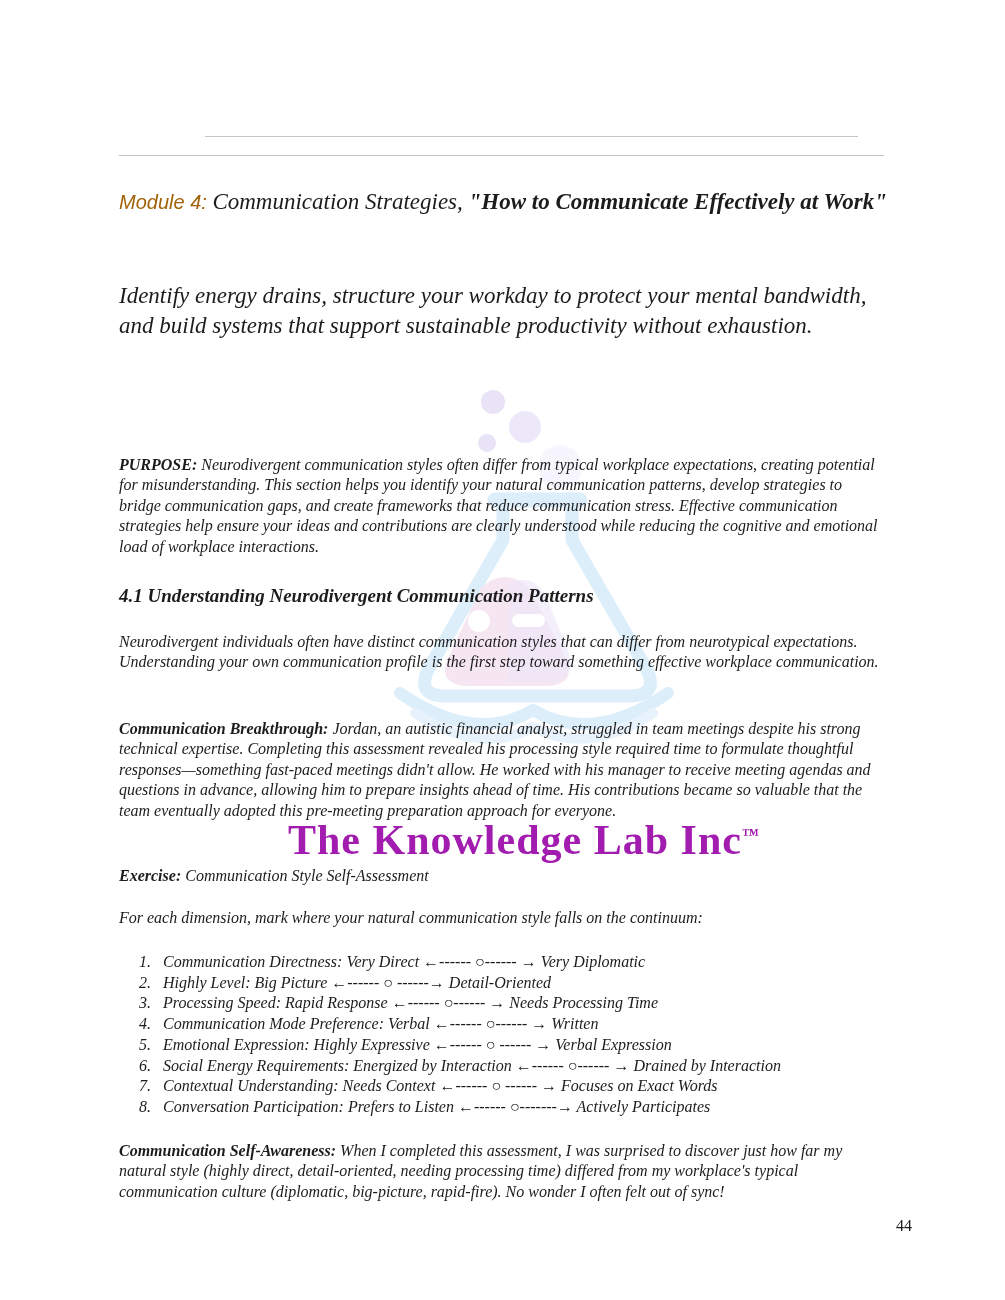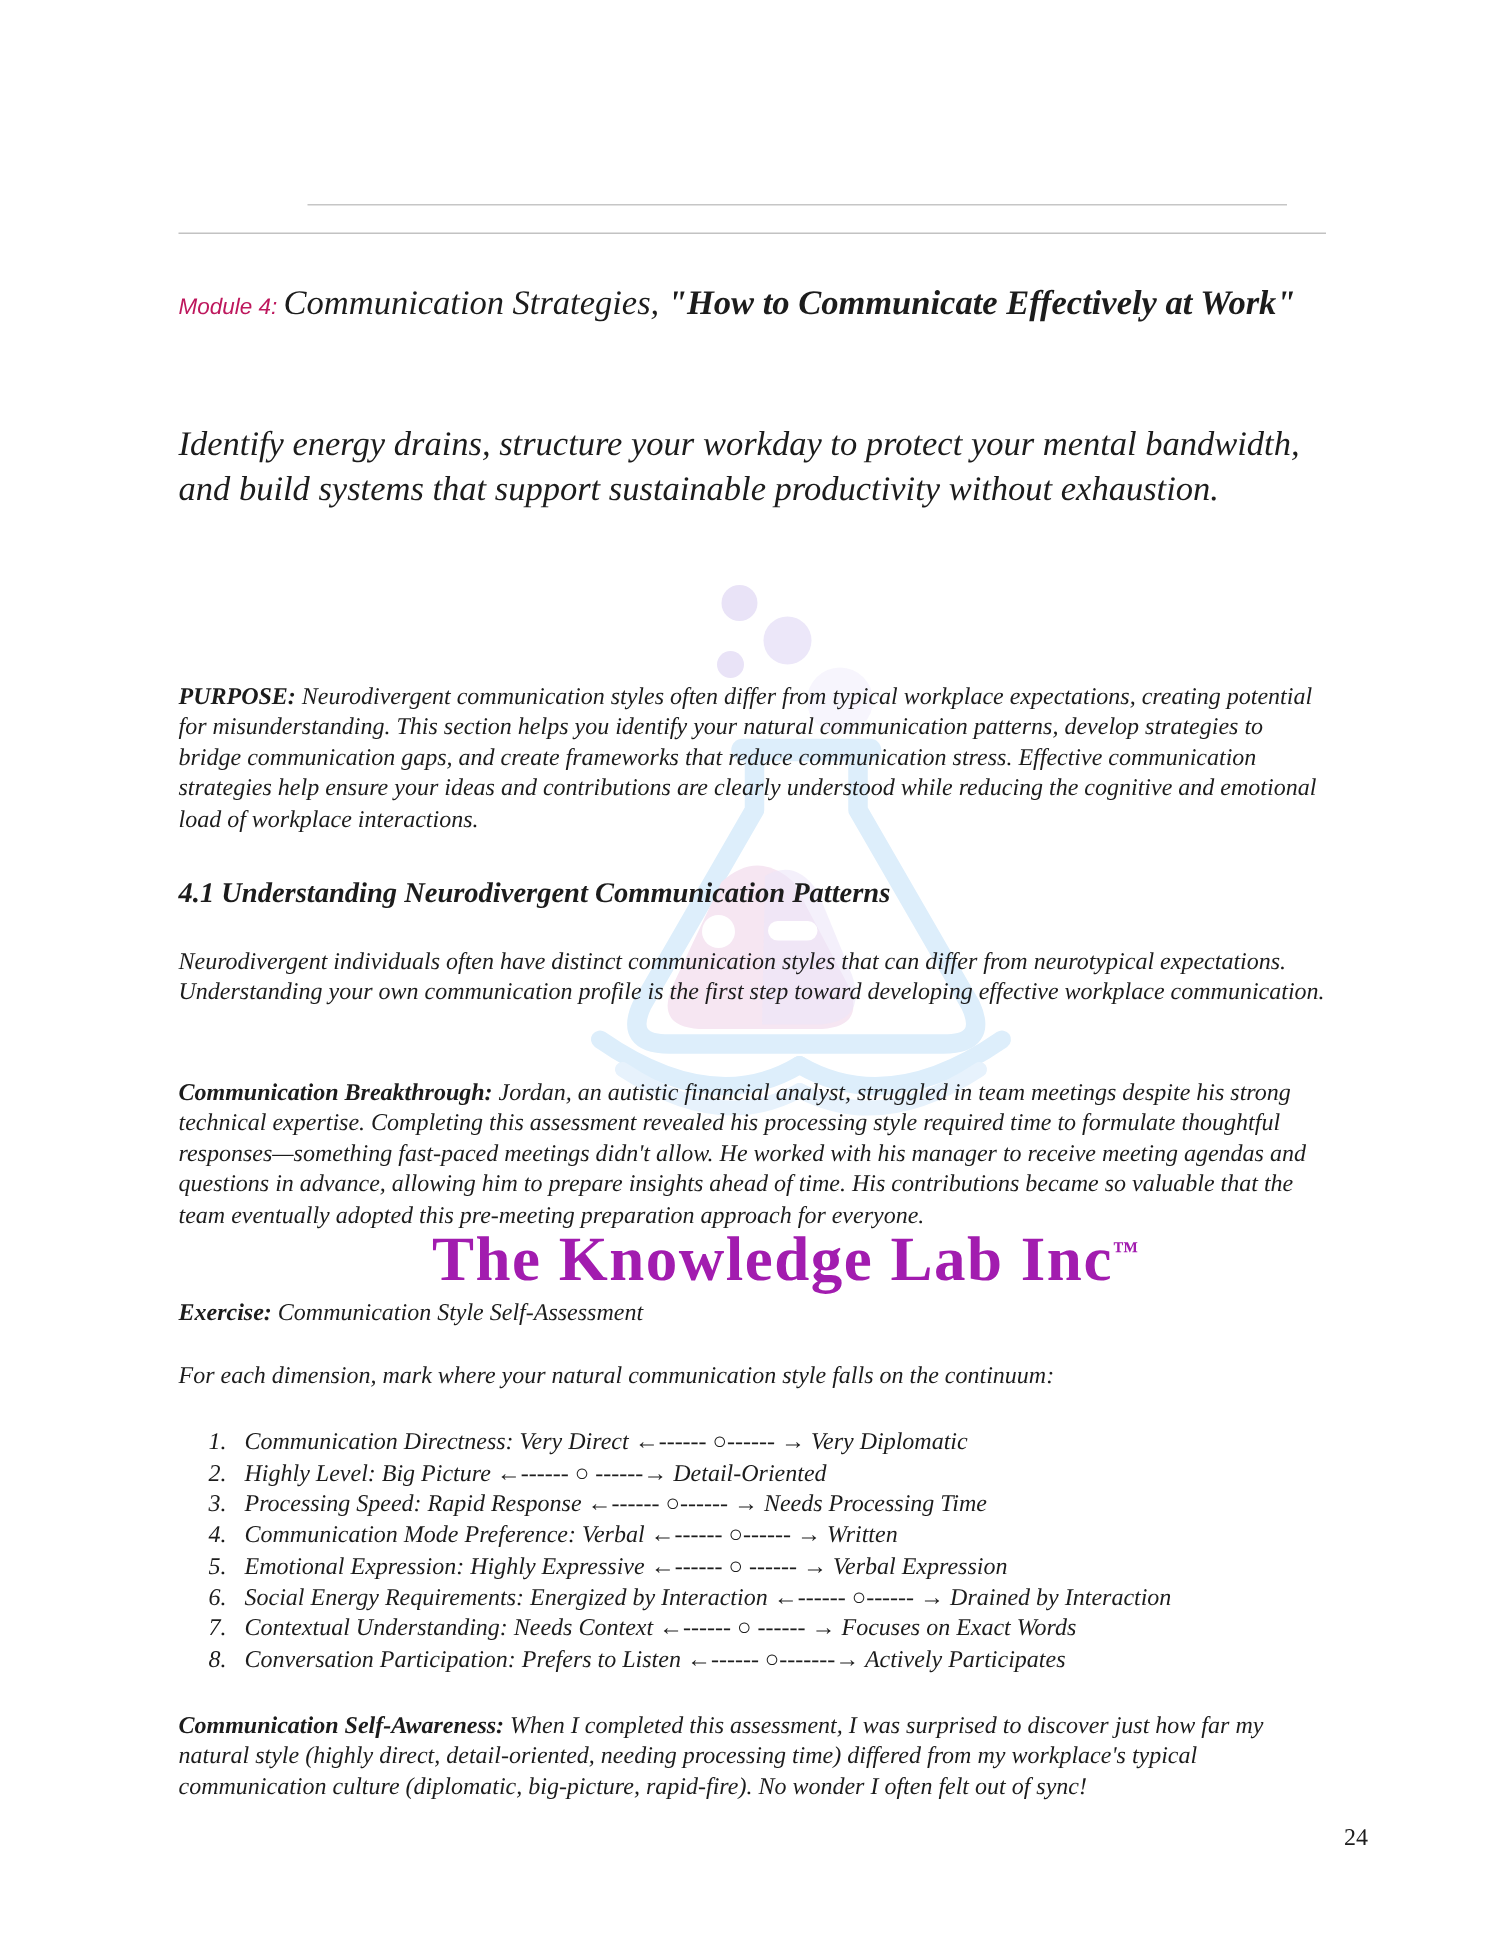--- a/index.html
+++ b/index.html
@@ -33,22 +33,22 @@
 
   
   .txt{position:absolute;z-index:1;font-style:italic;}
 
   .title-block{
     left:119px;top:187px;width:800px;
     font-size:23px;line-height:30px;
   }
   .module-label{
     font-family:"Liberation Sans", sans-serif;
-    font-size:15px;
-    color:#be185d;
+    font-size:20px;
+    color:#a16207;
   }
   .title-quote{font-weight:bold;}
 
   .subtitle{
     left:119px;top:281px;width:778px;
     font-size:23px;line-height:30px;
   }
 
   .body{font-size:16px;line-height:20.4px;width:767px;left:119px;font-family:Liberation Serif, serif;}
   .lead{font-weight:bold;}
@@ -115,21 +115,21 @@
   </div>
 
   <div class="txt subtitle">Identify energy drains, structure your workday to protect your mental bandwidth, and build systems that support sustainable productivity without exhaustion.</div>
 
   <div class="txt body purpose">
     <span class="lead">PURPOSE:</span><span> Neurodivergent communication styles often differ from typical workplace expectations, creating potential for misunderstanding. This section helps you identify your natural communication patterns, develop strategies to bridge communication gaps, and create frameworks that reduce communication stress. Effective communication strategies help ensure your ideas and contributions are clearly understood while reducing the cognitive and emotional load of workplace interactions.</span>
   </div>
 
   <div class="txt sec-heading">4.1 Understanding Neurodivergent Communication Patterns</div>
 
-  <div class="txt body sec-intro">Neurodivergent individuals often have distinct communication styles that can differ from neurotypical expectations. Understanding your own communication profile is the first step toward developing effective workplace communication.</div>
+  <div class="txt body sec-intro">Neurodivergent individuals often have distinct communication styles that can differ from neurotypical expectations. Understanding your own communication profile is the first step toward something effective workplace communication.</div>
 
   <div class="txt body breakthrough">
     <span class="lead">Communication Breakthrough:</span><span> Jordan, an autistic financial analyst, struggled in team meetings despite his strong technical expertise. Completing this assessment revealed his processing style required time to formulate thoughtful responses—something fast-paced meetings didn't allow. He worked with his manager to receive meeting agendas and questions in advance, allowing him to prepare insights ahead of time. His contributions became so valuable that the team eventually adopted this pre-meeting preparation approach for everyone.</span>
   </div>
 
   <div class="txt body exercise">
     <span class="lead">Exercise:</span><span> Communication Style Self-Assessment</span>
   </div>
 
   <div class="txt body instruction">For each dimension, mark where your natural communication style falls on the continuum:</div>
@@ -142,15 +142,15 @@
     <div class="assess-row"><span class="assess-num">5.</span><span>Emotional Expression: Highly Expressive ←------ ○ ------ → Verbal Expression</span></div>
     <div class="assess-row"><span class="assess-num">6.</span><span>Social Energy Requirements: Energized by Interaction ←------ ○------ → Drained by Interaction</span></div>
     <div class="assess-row"><span class="assess-num">7.</span><span>Contextual Understanding: Needs Context ←------ ○ ------ → Focuses on Exact Words</span></div>
     <div class="assess-row"><span class="assess-num">8.</span><span>Conversation Participation: Prefers to Listen ←------ ○-------→ Actively Participates</span></div>
   </div>
 
   <div class="txt body self-awareness">
     <span class="lead">Communication Self-Awareness:</span><span> When I completed this assessment, I was surprised to discover just how far my natural style (highly direct, detail-oriented, needing processing time) differed from my workplace's typical communication culture (diplomatic, big-picture, rapid-fire). No wonder I often felt out of sync!</span>
   </div>
 
-  <div class="txt page-number">24</div>
+  <div class="txt page-number">44</div>
 
 </div>
 
 </body></html>

